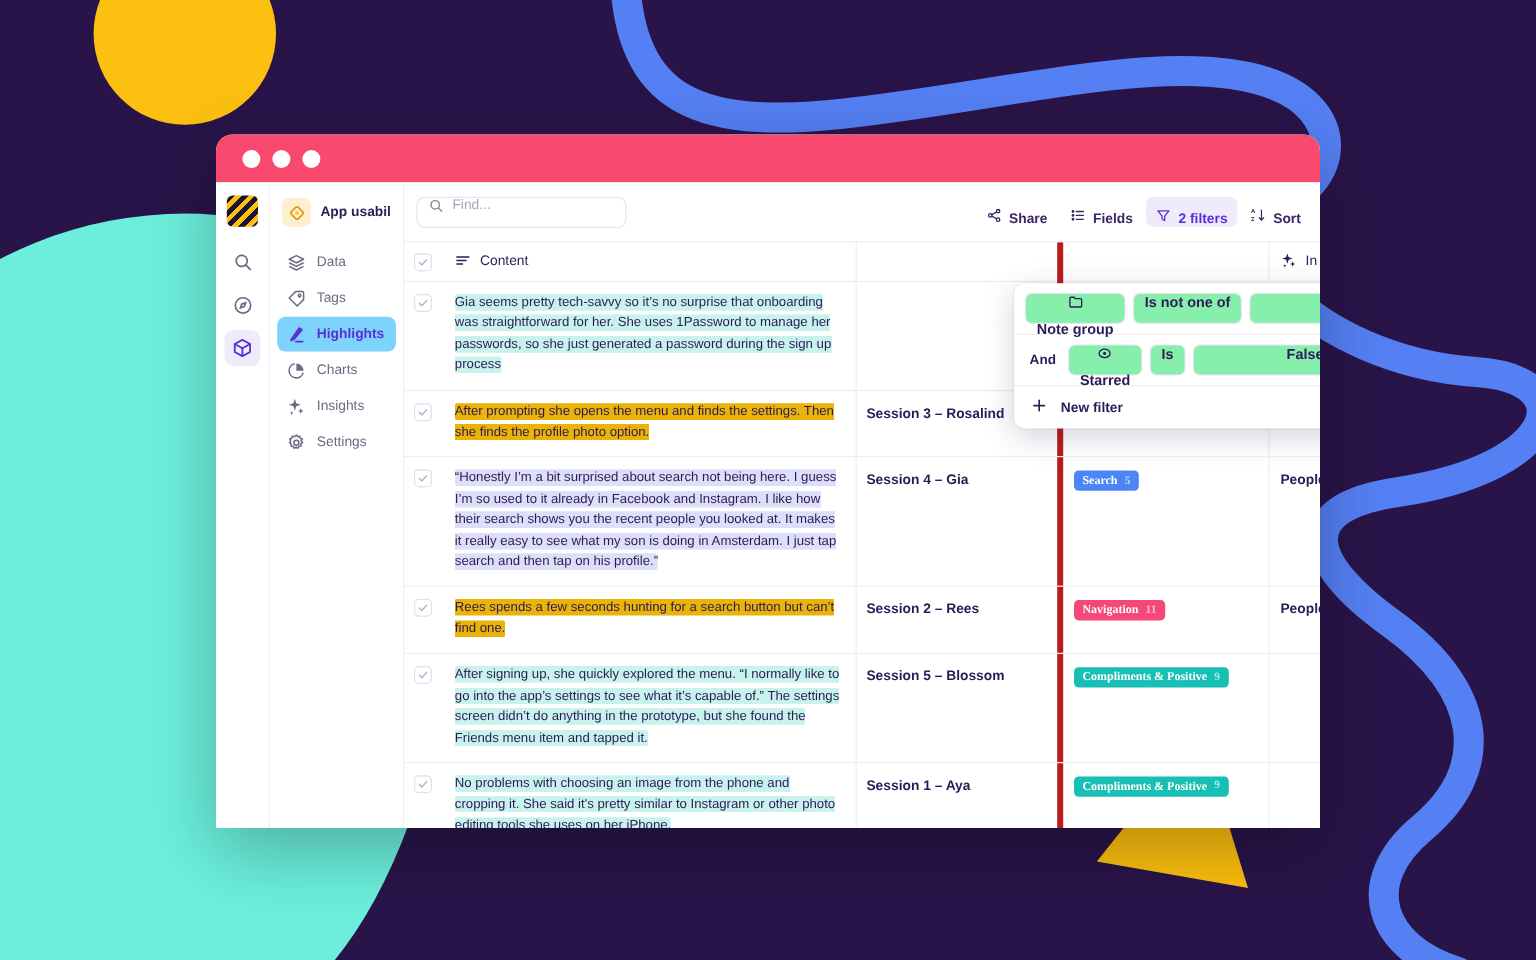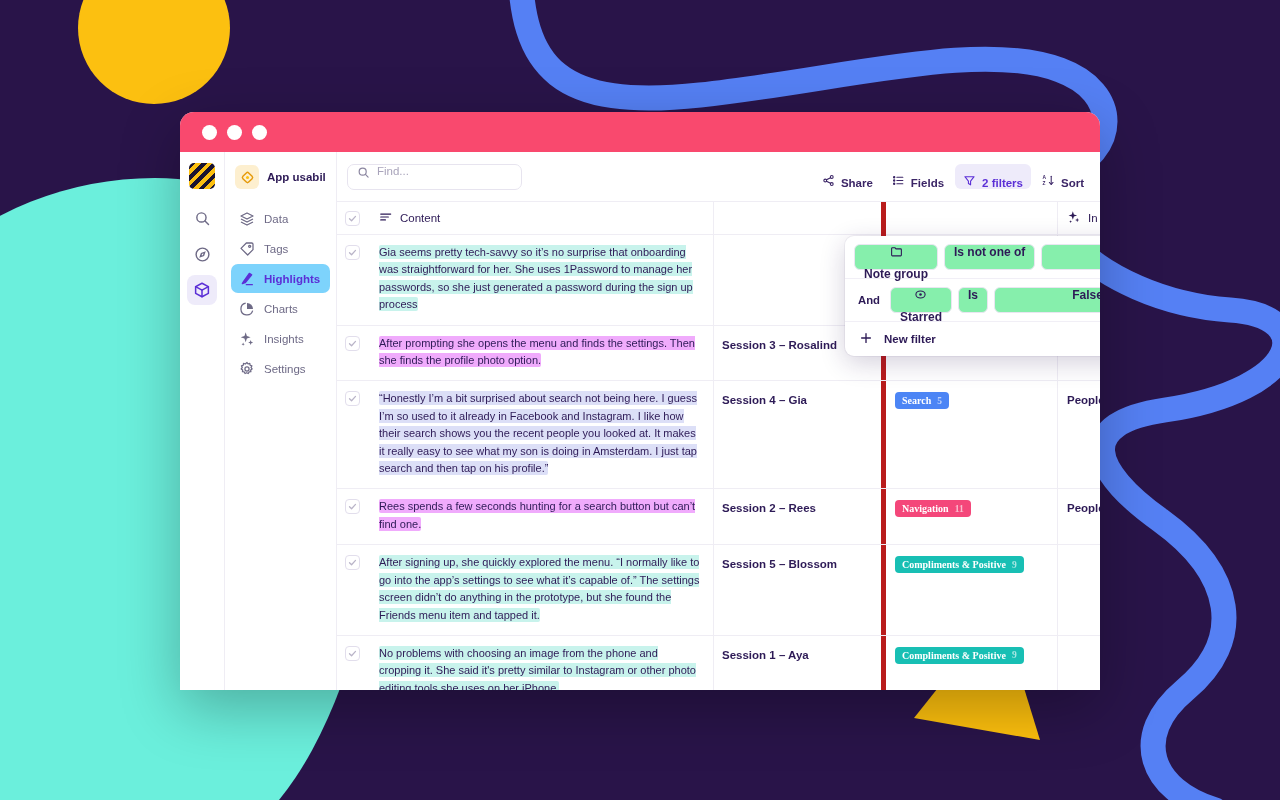--- a/index.html
+++ b/index.html
@@ -129,21 +129,21 @@
     display: flex; align-items: center; gap: 7px; white-space: nowrap;
   }
   .chk {
     width: 15px; height: 15px; border-radius: 4px;
     border: 1px solid #E2DEEC; background: #fff;
     display: flex; align-items: center; justify-content: center;
   }
   .cell-text { font-size: 11px; line-height: 17.4px; color: #2D1A56; }
   .hl { padding: 1px 0; border-radius: 2px; }
   .hl-teal { background: #C8F3EC; }
-  .hl-pink { background: #f0abfc; }
+  .hl-pink { background: #eab308; }
   .hl-blue { background: #DCDFF7; }
   .sess { font-size: 11.5px; font-weight: 700; color: #2D1A56; white-space: nowrap; }
   .badge {
     display: inline-flex; align-items: center; gap: 6px;
     height: 17px; padding: 0 7px; border-radius: 4px;
     font-size: 10px; font-weight: 700; color: #fff; white-space: nowrap; font-family: Liberation Serif, serif;
   }
   .badge .cnt { font-weight: 700; opacity: .62; font-size: 9.5px; }
   .ins { font-size: 11.5px; font-weight: 700; color: #2D1A56; white-space: nowrap; }
 

